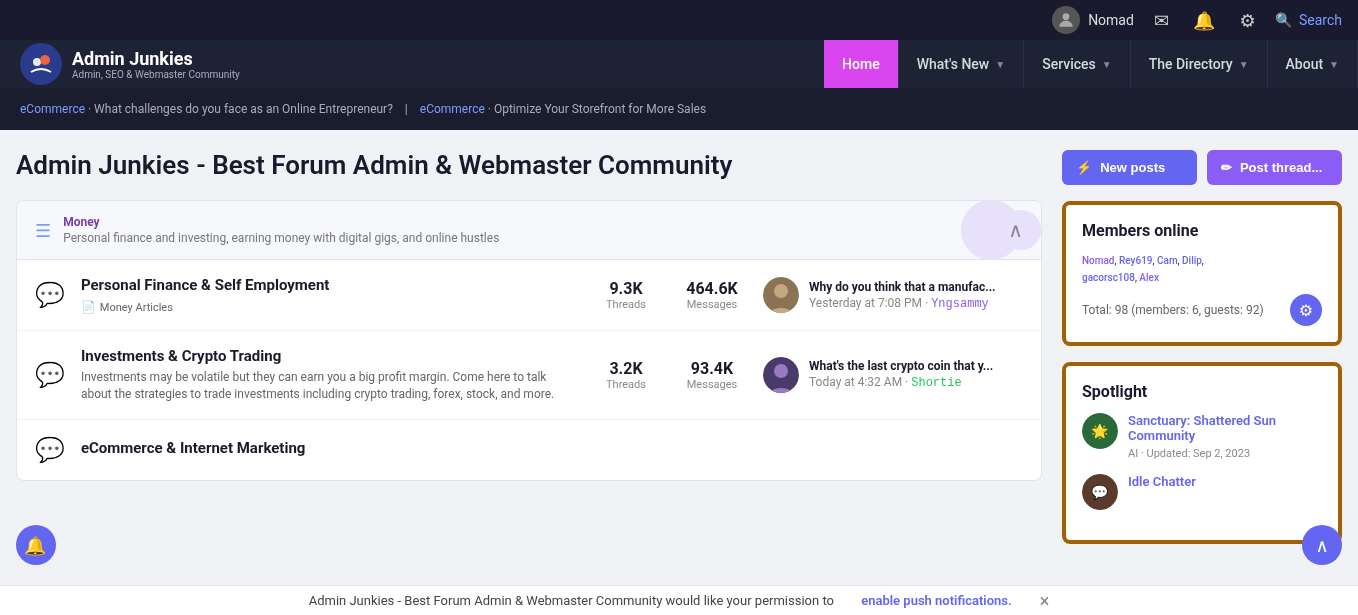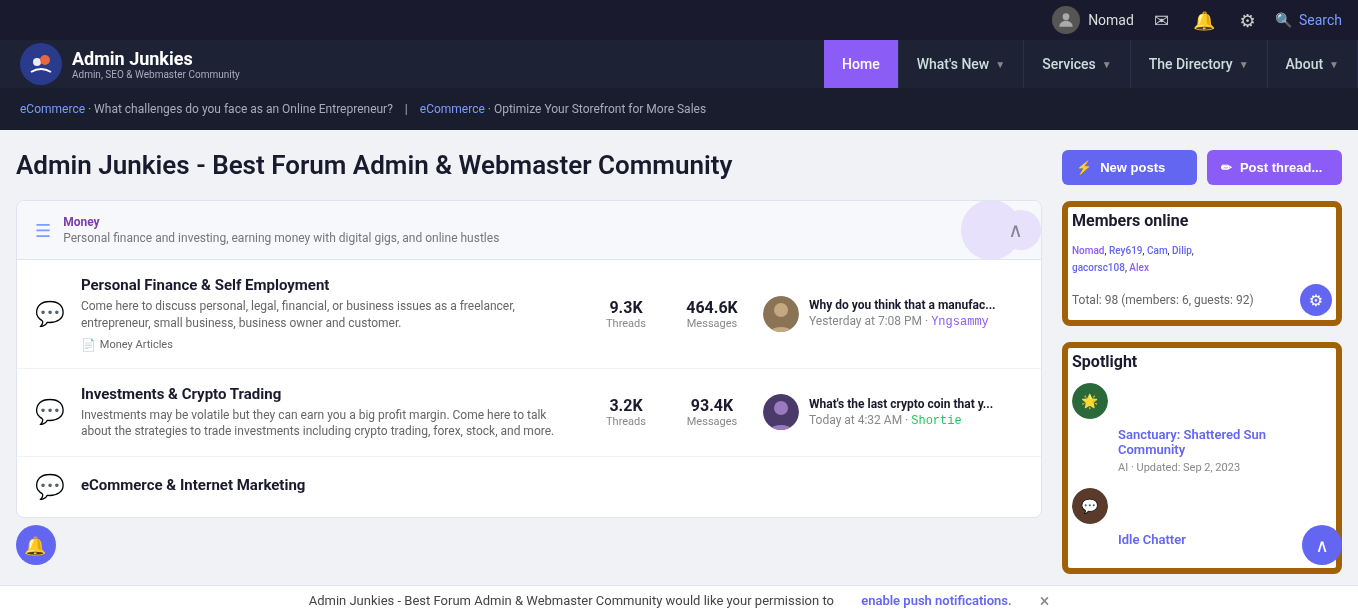--- a/index.html
+++ b/index.html
@@ -43,21 +43,21 @@
     }
     .logo-text { color: #fff; }
     .logo-text .site-name { font-size: 18px; font-weight: 700; }
     .logo-text .site-tagline { font-size: 10px; color: #aab; }
     .nav-links {
       display: flex; align-items: stretch; height: 48px; margin-left: auto;
     }
     .nav-item {
       display: flex; align-items: center; padding: 0 18px; color: #cdd; font-size: 14px; font-weight: 500; cursor: pointer; white-space: nowrap; border-right: 1px solid #2a2f4a; gap: 6px;
     }
-    .nav-item.active { background: #8b5cf6; color: #fff; }
+    .nav-item.active { background: #d946ef; color: #fff; }
     .nav-item .arrow { font-size: 10px; color: #888; }
 
     
     .banner-strip {
       background: #1a1d2e;
       height: 42px;
       display: flex;
       align-items: center;
       padding: 0 20px;
       gap: 12px;
@@ -151,39 +151,39 @@
       display: flex; gap: 10px; margin-bottom: 16px;
     }
     .btn-new-posts {
       flex: 1; background: #6366f1; color: #fff; border: none; border-radius: 6px; padding: 10px 14px; font-size: 13px; font-weight: 600; cursor: pointer; display: flex; align-items: center; gap: 8px;
     }
     .btn-post-thread {
       flex: 1; background: #8b5cf6; color: #fff; border: none; border-radius: 6px; padding: 10px 14px; font-size: 13px; font-weight: 600; cursor: pointer; display: flex; align-items: center; gap: 8px;
     }
 
     .sidebar-card {
-      background: #fff; border-radius: 8px; border: 6px solid #a16207; padding: 4px; margin-bottom: 16px;
+      background: #fff; border-radius: 8px; border: 4px solid #a16207; padding: 16px; margin-bottom: 16px;
     }
     .sidebar-card-title { font-size: 16px; font-weight: 700; color: #1a1a2e; margin-bottom: 12px; }
 
     .members-online-names { font-size: 10px; line-height: 1.7; color: #1a1a2e; }
     .member-link { color: #6366f1; font-weight: 500; }
     .member-link.purple { color: #8b5cf6; }
     .members-total { font-size: 12px; color: #666; margin-top: 8px; display: flex; align-items: center; justify-content: space-between; }
     .settings-gear {
       width: 32px; height: 32px; background: #6366f1; border-radius: 50%; display: flex; align-items: center; justify-content: center; cursor: pointer; color: #fff; font-size: 16px;
     }
 
     .spotlight-item {
       display: flex; gap: 10px; margin-bottom: 14px;
     }
     .spotlight-avatar {
       width: 36px; height: 36px; border-radius: 50%; background: #ddd; flex-shrink: 0; overflow: hidden; display: flex; align-items: center; justify-content: center;
     }
-    .spotlight-info { font-size: 12px; margin-top: 44px; }
+    .spotlight-info { font-size: 12px; }
     .spotlight-title { color: #6366f1; font-weight: 600; font-size: 13px; margin-bottom: 3px; }
     .spotlight-desc { color: #555; line-height: 1.4; }
     .spotlight-meta { color: #888; margin-top: 4px; font-size: 11px; }
 
     
     .push-bar {
       position: fixed; bottom: 0; left: 0; right: 0; background: #fff; border-top: 1px solid #e0e4ef;
       padding: 4px 20px; display: flex; align-items: center; justify-content: center; font-size: 13px; color: #444; z-index: 100; gap: 12px;
     }
     .push-bar a { color: #6366f1; font-weight: 600; cursor: pointer; }
@@ -302,21 +302,20 @@
             <div class="decor-circle sm"></div>
           </div>
           <span class="category-collapse">∧</span>
         </div>
       </div>
 
       <div class="forum-row">
         <span class="forum-icon">💬</span>
         <div class="forum-info">
           <div class="forum-title">Personal Finance &amp; Self Employment</div>
-          <div class="forum-description">Come here to discuss personal, legal, financial, or business issues as a freelancer, entrepreneur, small business, business owner and customer.</div>
           <div class="forum-sub-links">
             <span class="forum-sub-link">
               <span class="doc-icon">📄</span>
               Money Articles
             </span>
           </div>
         </div>
         <div class="forum-stats">
           <div class="stat-number">9.3K</div>
           <div class="stat-label">Threads</div>

